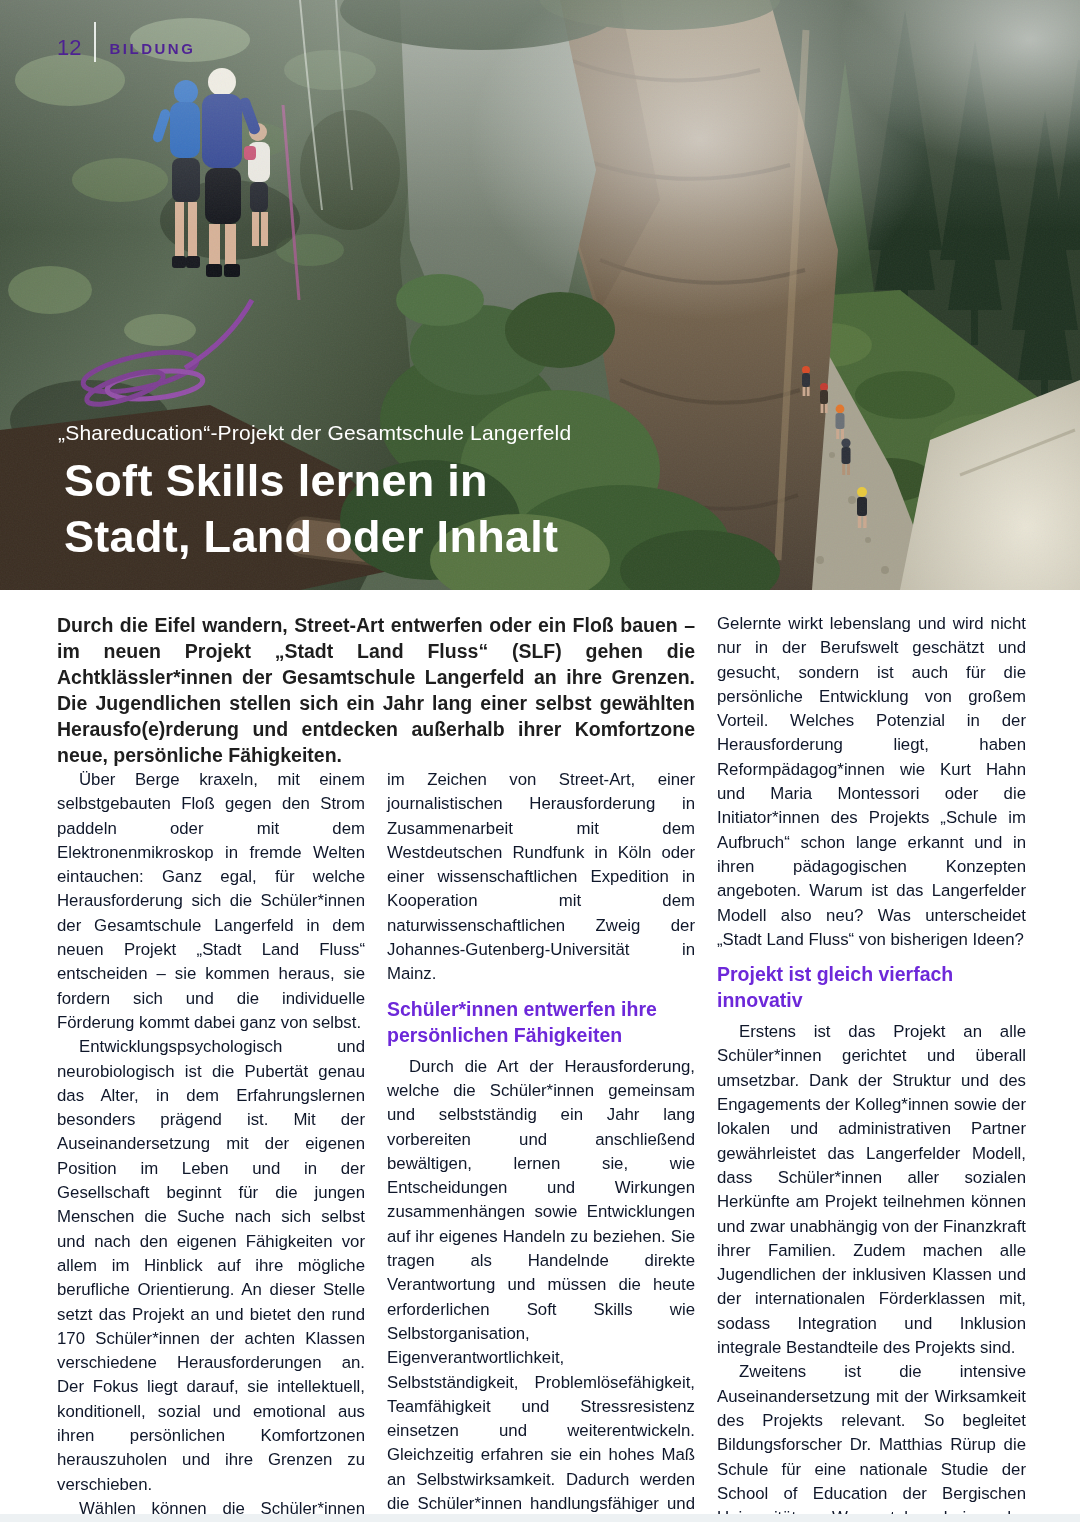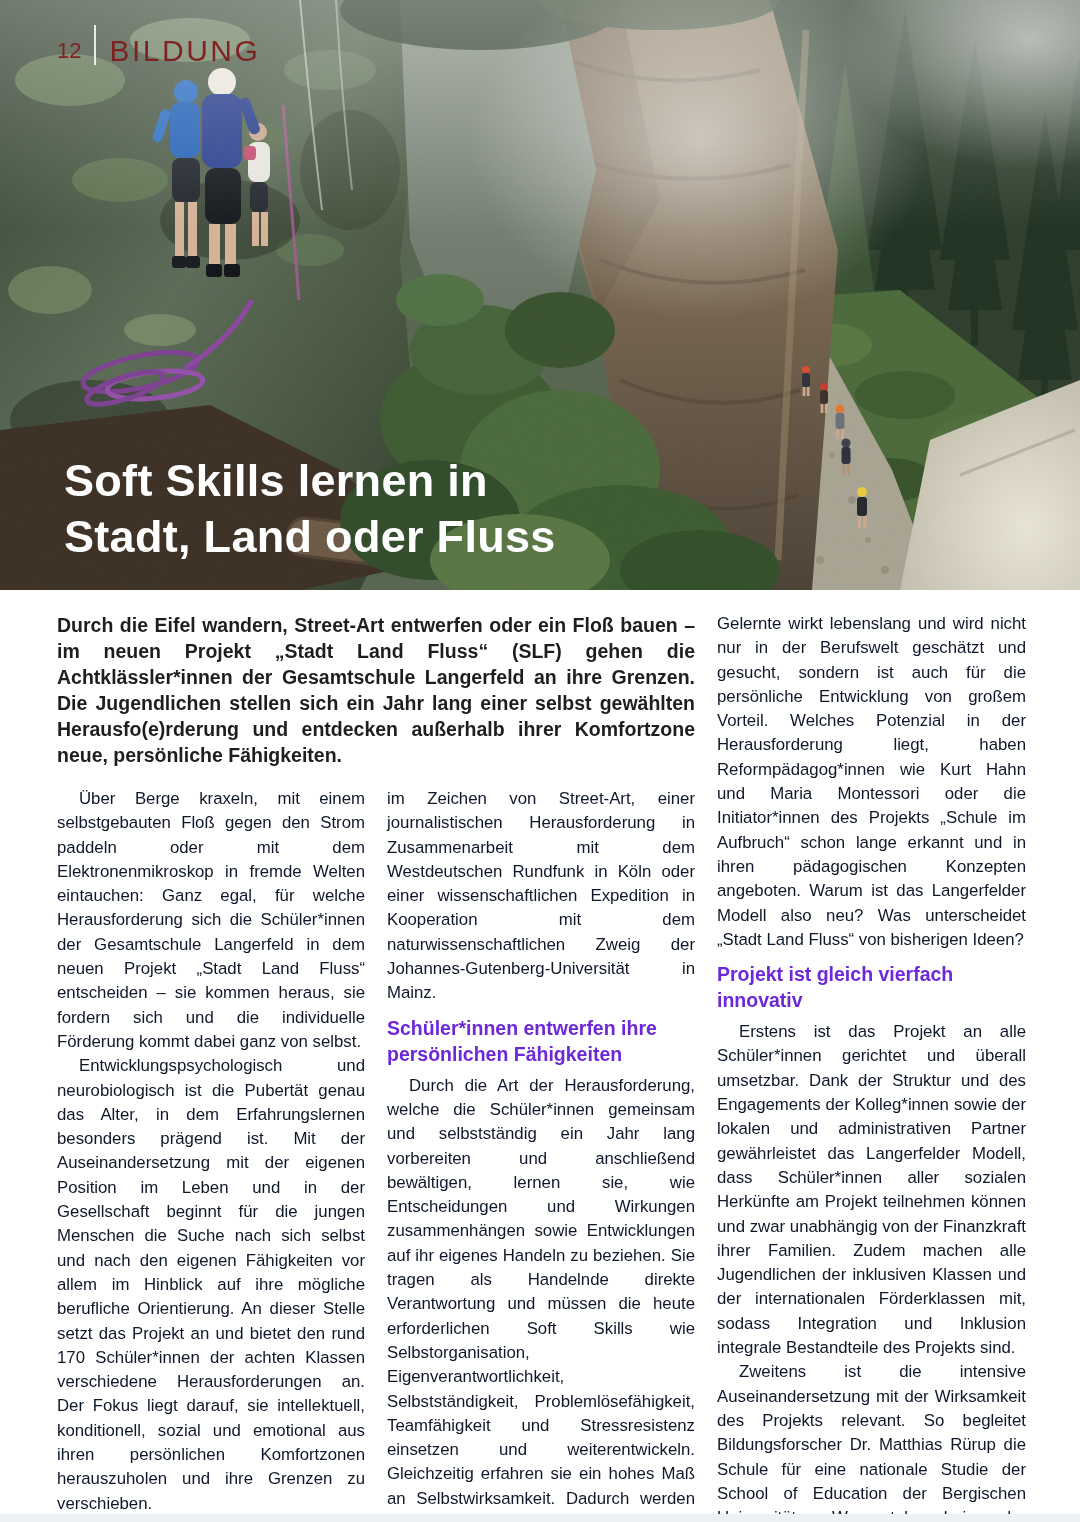--- a/index.html
+++ b/index.html
@@ -5,39 +5,39 @@
   * { margin:0; padding:0; box-sizing:border-box; }
   html, body { width:1080px; background:#ffffff; }
   body { font-family:"Liberation Sans", sans-serif; }
   .page { position:relative; width:1080px; height:1522px; background:#ffffff; overflow:hidden; }
 
   
   .hero { position:relative; width:1080px; height:590px; overflow:hidden; }
   .hero svg { display:block; }
 
   .page-header { position:absolute; top:34px; left:57px; display:flex; align-items:center;
-                 color:#7f1d1d; z-index:5;text-align:center; }
+                 color:#4c1d95; z-index:5;text-align:center; }
   .pagenum { font-size:22px; font-weight:300; opacity:.95; line-height:22px; }
   .header-divider { width:2px; height:40px; background:#f4f7f4; margin:-12px 13px 0 13px; opacity:.9; }
-  .section-label { font-size:30px; font-weight:400; letter-spacing:2.5px; opacity:.95; }
+  .section-label { font-size:15px; font-weight:700; letter-spacing:2.5px; opacity:.95; }
 
   .kicker { position:absolute; left:58px; top:421px; z-index:5; color:#ffffff;
             font-size:21px; font-weight:500; letter-spacing:.2px; }
   .hero-title { position:absolute; left:56px; top:453px; z-index:5; color:#ffffff;
                 font-size:45px; font-weight:700; line-height:56px; letter-spacing:.3px;margin-left:8px; }
 
   
   .content { display:flex; gap:22px; padding:22px 52px 0 57px; }
   .left-wrap { width:638px; flex:none; }
   .col3 { width:309px; flex:none; }
   .cols2 { display:flex; gap:22px; }
   .colA, .colB { width:308px; flex:none; }
 
   .intro { font-size:19.5px; line-height:26px; font-weight:700; color:#1e1e1e;
-           text-align:justify; margin-bottom:19px; hyphens:auto; }
+           text-align:justify; margin-bottom:0; hyphens:auto; }
 
   .body-p { font-size:16.8px; line-height:24.3px; color:#0f172a; text-align:justify; hyphens:auto; }
   .indent { text-indent:22px; }
 
   .red-h { font-size:19.5px; line-height:26px; font-weight:700; color:#6d28d9;
            margin:9px 0 7px 0; }
 
   .footer-strip { position:absolute; left:0; bottom:0; width:1080px; height:8px; background:#edf1f3; }
 </style>
 </head>
@@ -271,23 +271,24 @@
 
       <rect x="0" y="0" width="1080" height="590" filter="url(#grain)" opacity="0.12" fill="#888"></rect>
     </svg>
 
     <div class="page-header">
       <span class="pagenum">12</span>
       <span class="header-divider"></span>
       <span class="section-label">BILDUNG</span>
     </div>
 
+    <div class="kicker">„Shareducation“-Projekt der Gesamtschule Langerfeld</div>
     <div class="hero-title">
       <div>Soft Skills lernen in</div>
-      <div>Stadt, Land oder Fluss</div>
+      <div>Stadt, Land oder Inhalt</div>
     </div>
   </div>
 
   <div class="content">
 
     <div class="left-wrap">
       <p class="intro">Durch die Eifel wandern, Street-Art entwerfen oder ein Floß bauen – im neuen Projekt „Stadt Land Fluss“ (SLF) gehen die Achtklässler*innen der Gesamtschule Langerfeld an ihre Grenzen. Die Jugendlichen stellen sich ein Jahr lang einer selbst gewählten Herausfo(e)rderung und entdecken außerhalb ihrer Komfortzone neue, persönliche Fähigkeiten.</p>
 
       <div class="cols2">
         <div class="colA">

